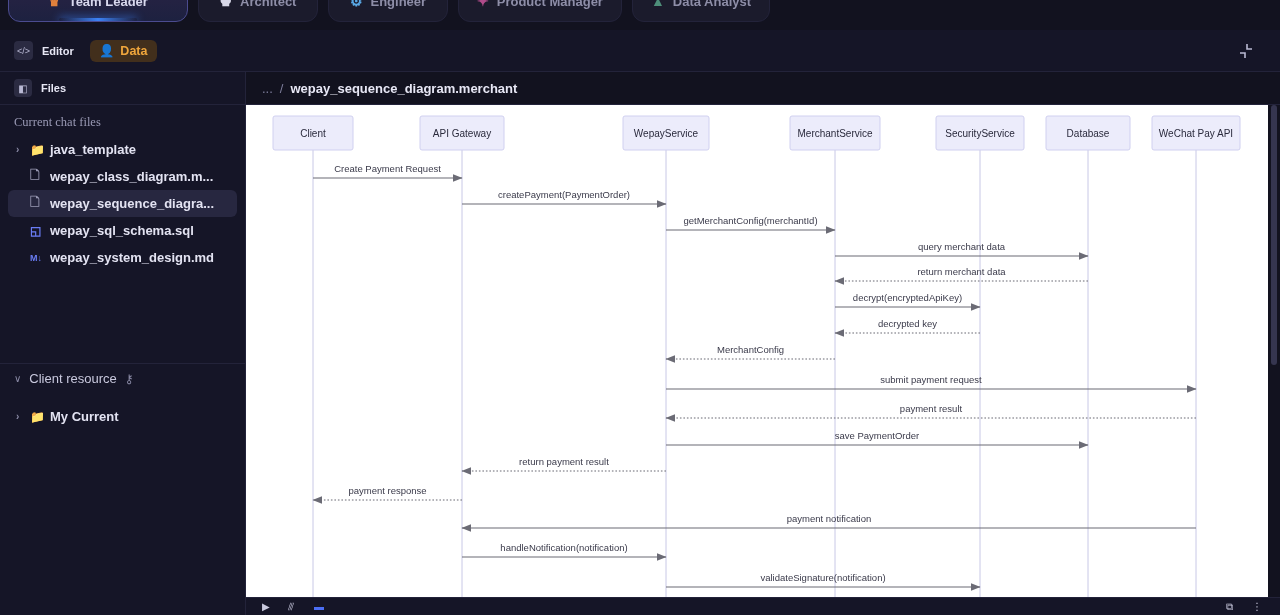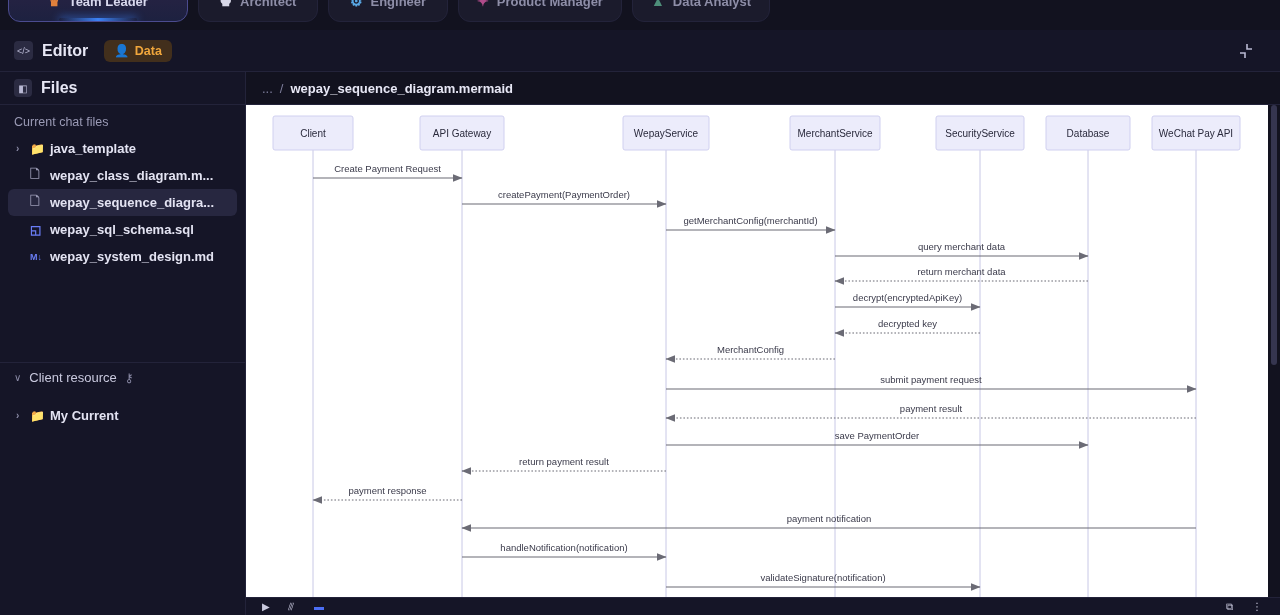--- a/index.html
+++ b/index.html
@@ -51,21 +51,21 @@
     border-bottom: 1px solid #23233a;
     display: flex; align-items: center;
     padding: 0 14px;
   }
   .editor-ico {
     width: 19px; height: 19px; border-radius: 4px;
     background: #2b2b42; color: #b9b9d4;
     font-size: 9px; display: flex; align-items: center; justify-content: center;
     margin-right: 9px;
   }
-  .editor-label { color: #e7e7f5; font-size: 16px; font-weight: bold; }
+  .editor-label { color: #e7e7f5; font-size: 11px; font-weight: bold; }
   .user-chip {
     margin-left: 16px; height: 22px; border-radius: 6px;
     background: #422f1c; color: #f0a63c;
     display: flex; align-items: center; gap: 5px;
     padding: 0 10px; font-size: 12.5px; font-weight: bold;
   }
   .collapse-btn {
     position: absolute; right: 24px; top: 11px;
     width: 20px; height: 20px; cursor: pointer;
   }
@@ -78,25 +78,26 @@
   }
   .files-head {
     height: 33px; display: flex; align-items: center; padding: 0 14px;
     border-bottom: 1px solid #23233a;
   }
   .files-head .ico {
     width: 18px; height: 18px; border-radius: 4px; background: #2b2b42;
     color: #b9b9d4; font-size: 10px;
     display:flex; align-items:center; justify-content:center; margin-right: 9px;
   }
-  .files-head .txt { color: #e7e7f5; font-size: 16px; font-weight: bold; }
+  .files-head .txt { color: #e7e7f5; font-size: 11px; font-weight: bold; }
 
   .section-label {
     color: #9a9ab5; font-size: 12.5px;
     padding: 10px 31px 6px 14px;
+    font-family: Liberation Serif, serif;
   }
   .tree-row {
     display: flex; align-items: center;
     height: 27px; margin: 0 8px; padding-left: 8px;
     border-radius: 6px; cursor: pointer;
     color: #e3e3f2; font-size: 13px; font-weight: bold;
     white-space: nowrap;
   }
   .tree-row.sel { background: #272740; }
   .tree-row .caret { width: 14px; color: #8a8aa6; font-size: 10px; flex: 0 0 14px; }
@@ -250,21 +251,21 @@
     <span class="caret">›</span>
     <span class="fico">📁</span>
     <span>My Current</span>
   </div>
 </div>
 
 <div class="main">
   <div class="crumb">
     <span class="dots">...</span>
     <span class="sep">/</span>
-    <span class="file">wepay_sequence_diagram.mermaid</span>
+    <span class="file">wepay_sequence_diagram.merchant</span>
   </div>
 
   <div class="canvas">
     <svg class="svgwrap" id="diagSvg" viewBox="0 0 1022 500" preserveAspectRatio="none">
       <defs>
         <marker id="ahR" markerWidth="9" markerHeight="7" refX="8.5" refY="3.5" orient="auto">
           <path d="M0,0 L9,3.5 L0,7 z" fill="#6b6b75"></path>
         </marker>
         <marker id="ahL" markerWidth="9" markerHeight="7" refX="8.5" refY="3.5" orient="auto">
           <path d="M0,0 L9,3.5 L0,7 z" fill="#6b6b75"></path>

